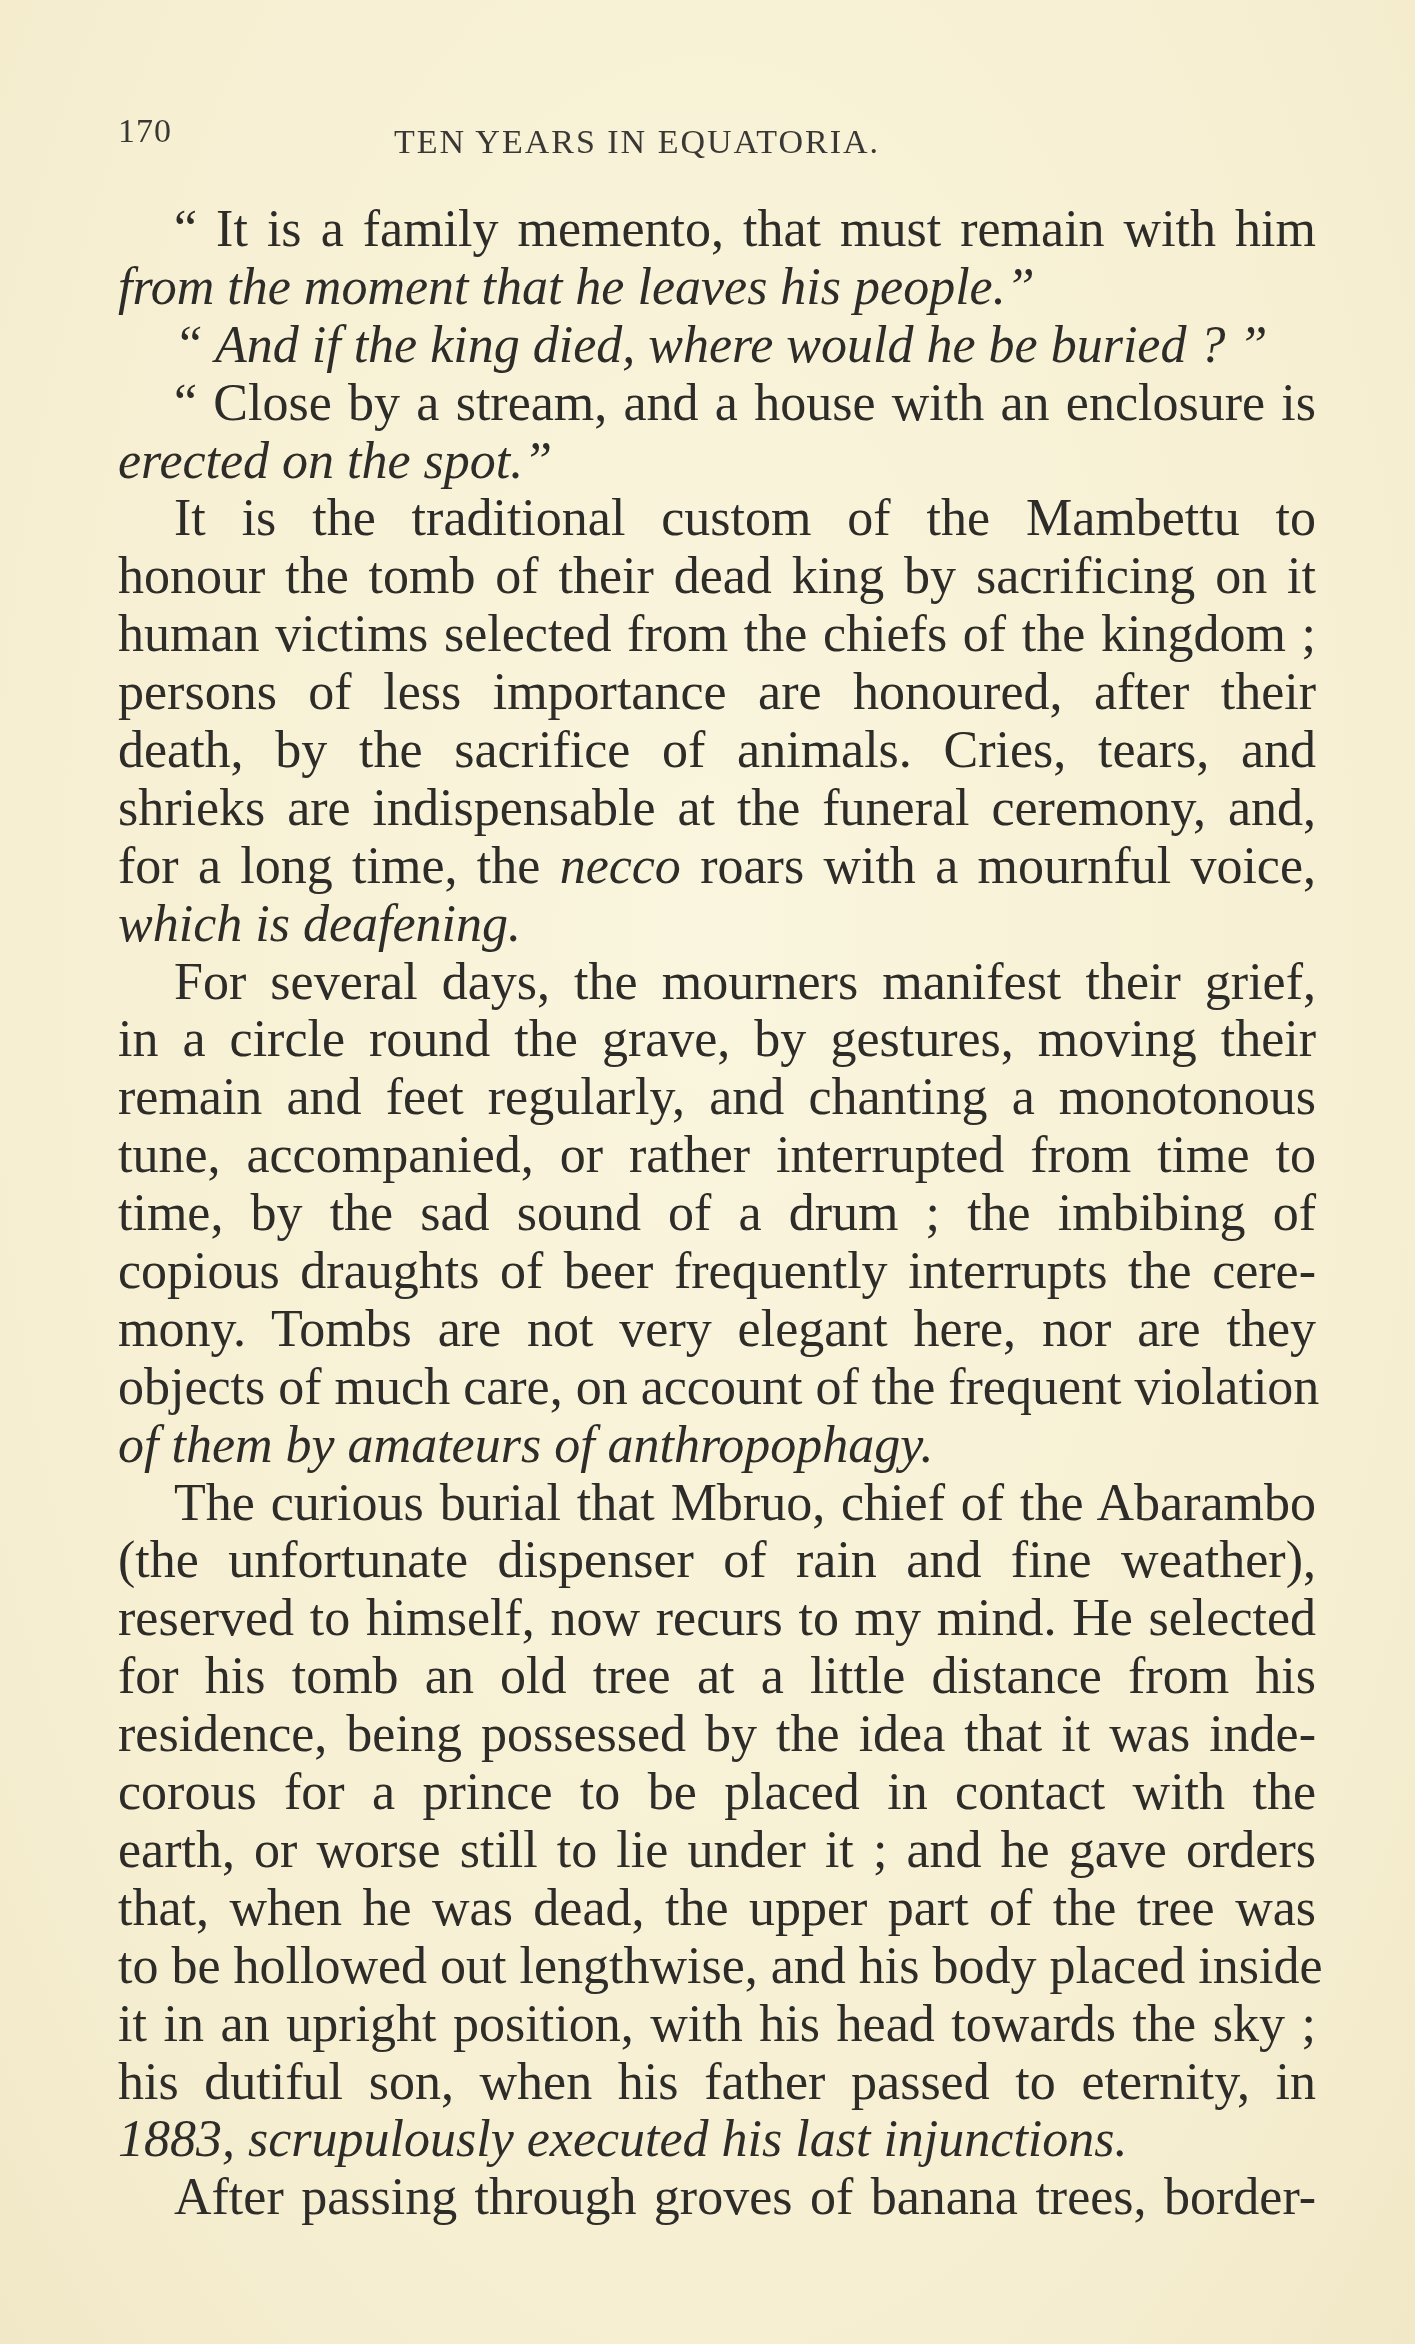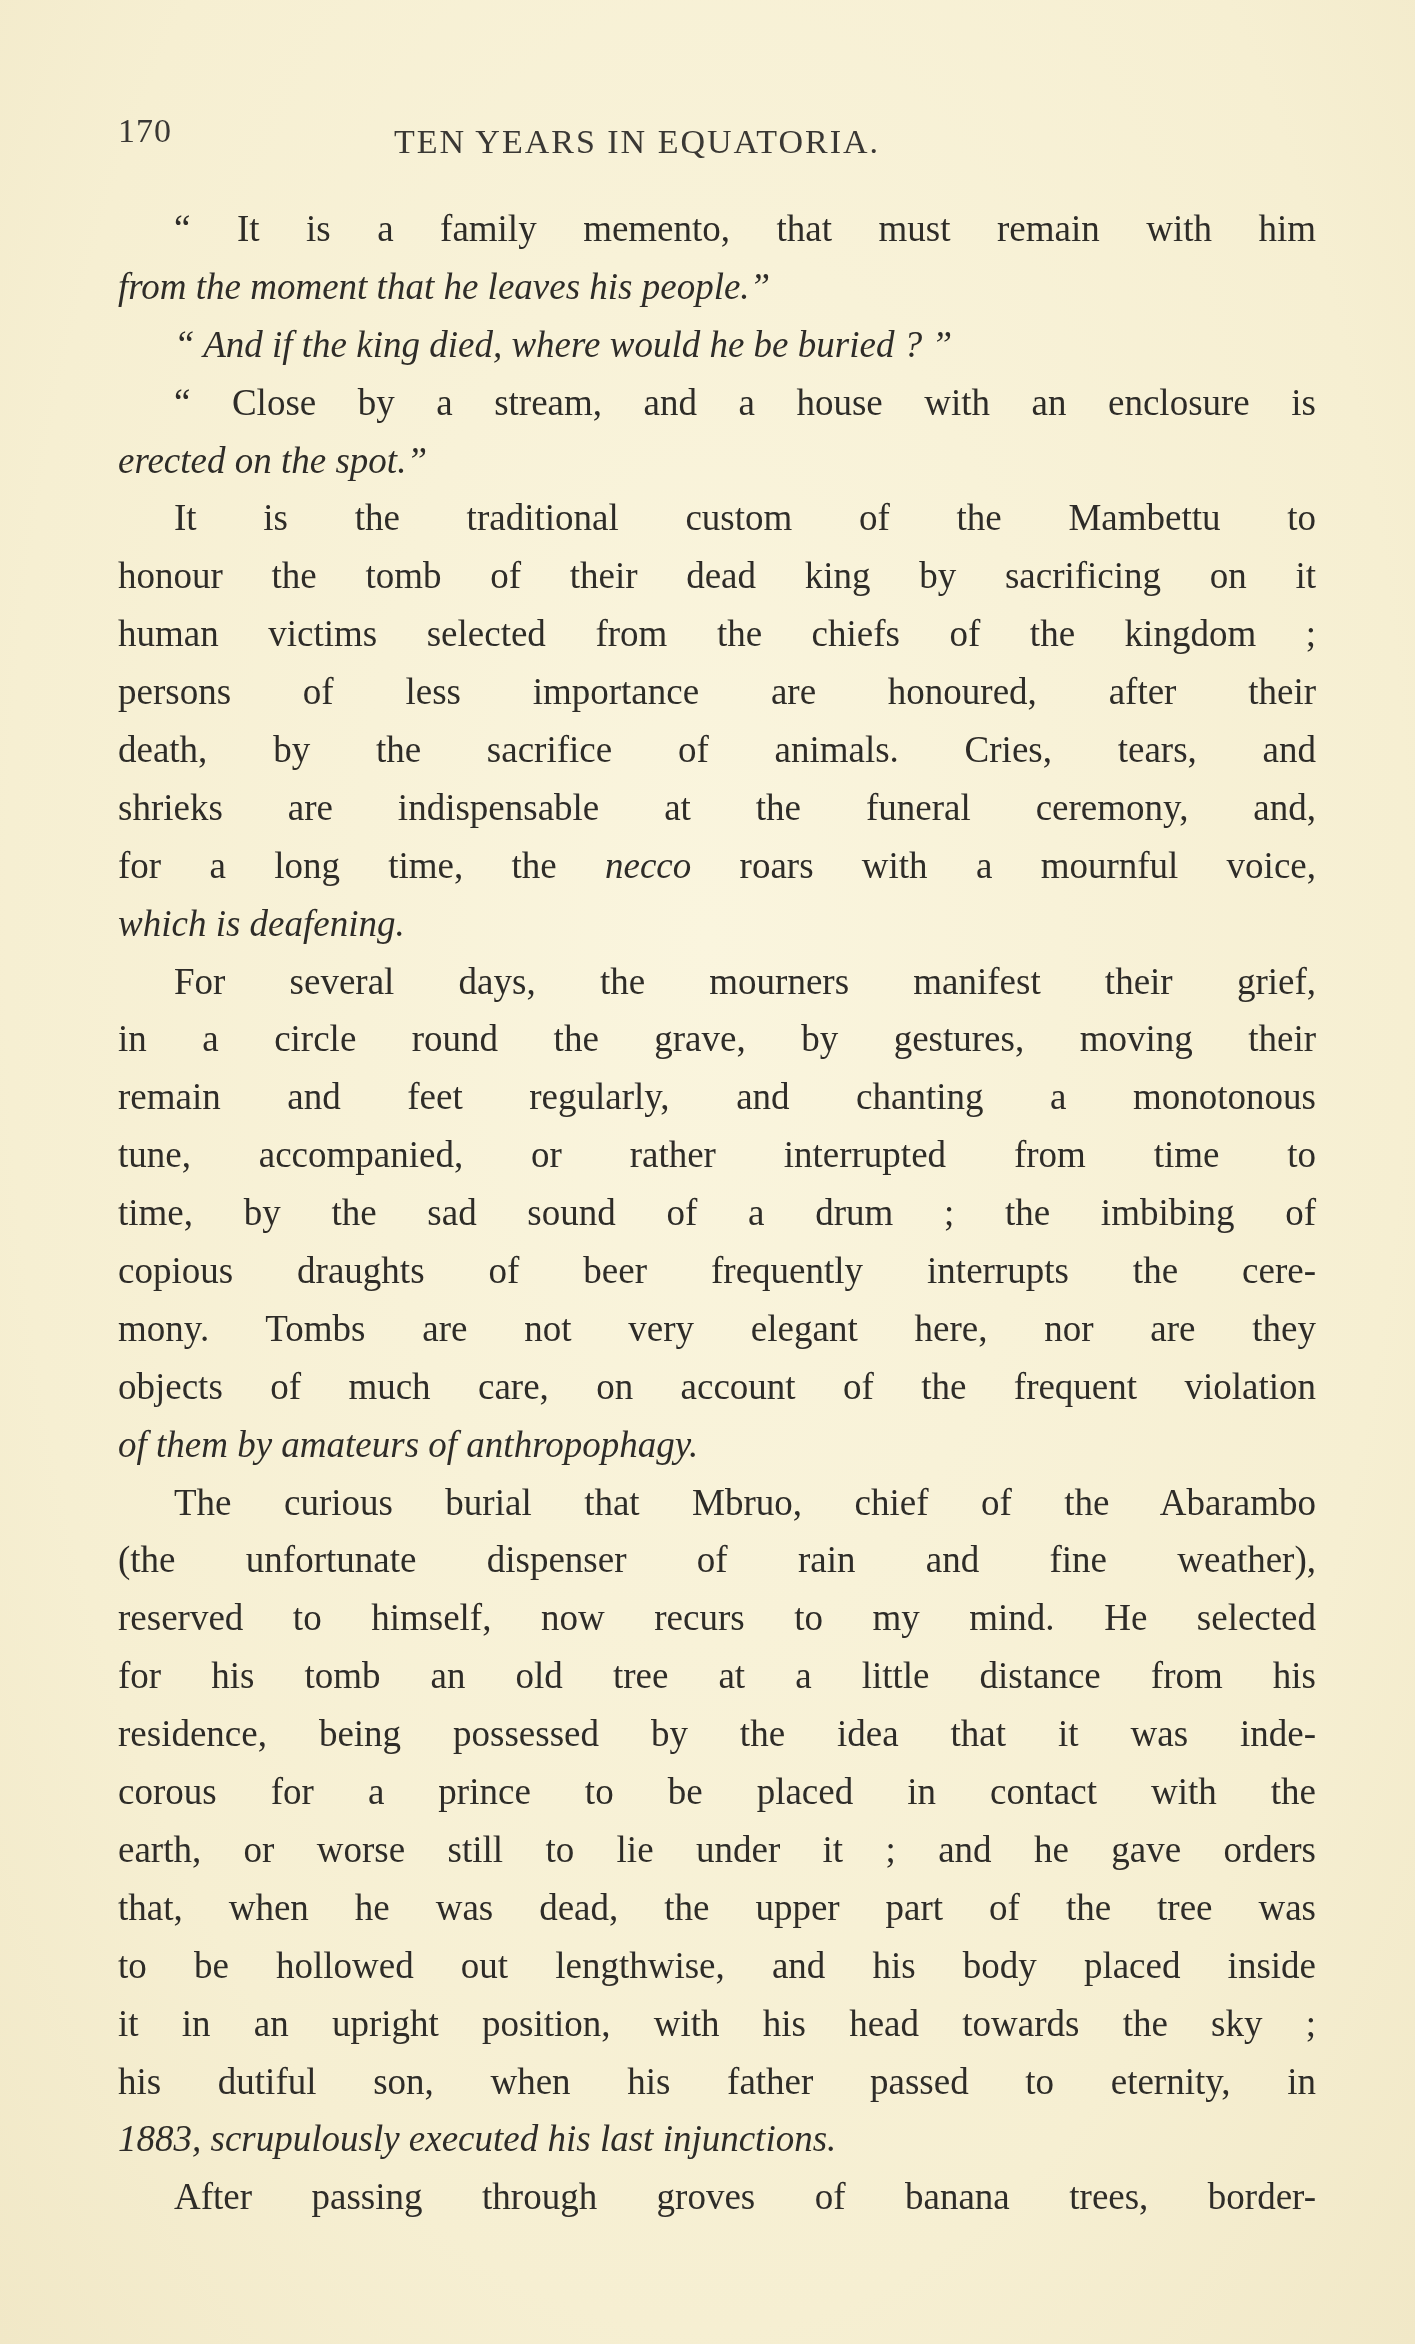--- a/index.html
+++ b/index.html
@@ -44,21 +44,21 @@
       left: 276px;
       top: 11px;
       letter-spacing: 2px;
     }
     .body-text {
       position: absolute;
       left: 118px;
       top: 200px;
       width: 1198px;
       font-family: "Liberation Serif", serif;
-      font-size: 37px;
+      font-size: 52px;
       line-height: 57.9px;
       color: #2e2c28;
     }
     .line {
       display: block;
       white-space: nowrap;
       text-align: justify;
       text-align-last: justify;
       height: 57.9px;
     }

